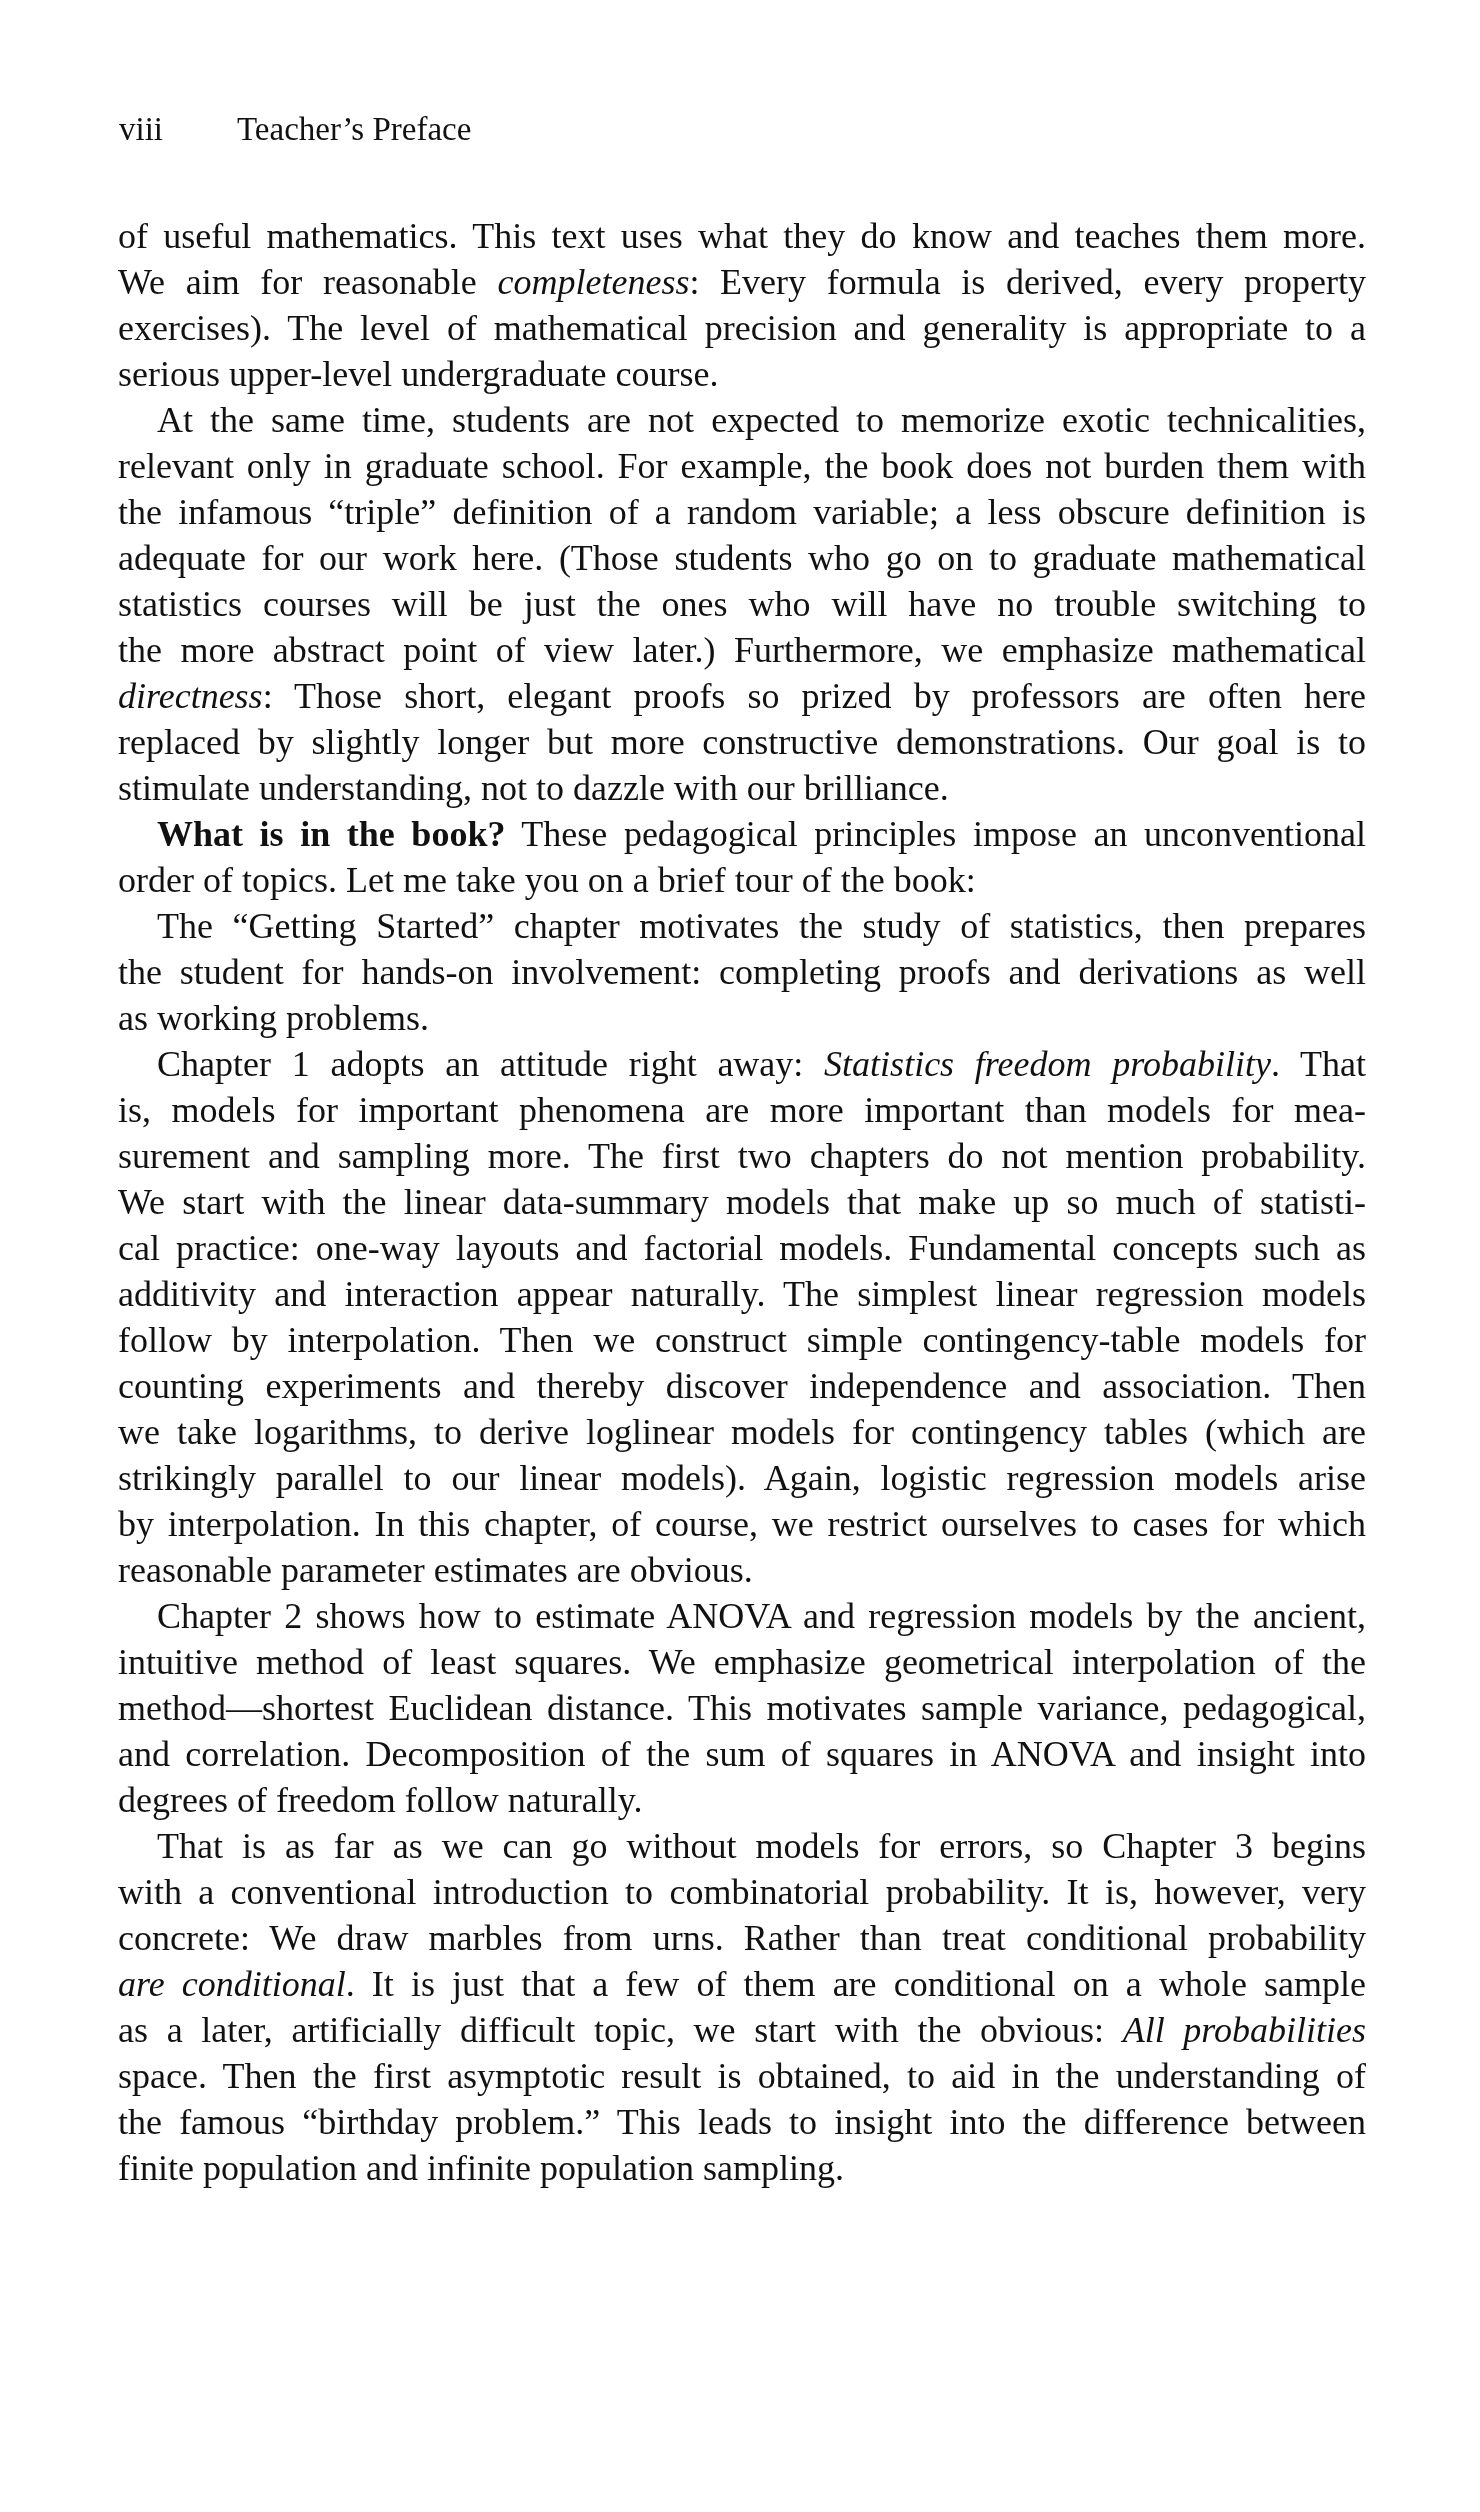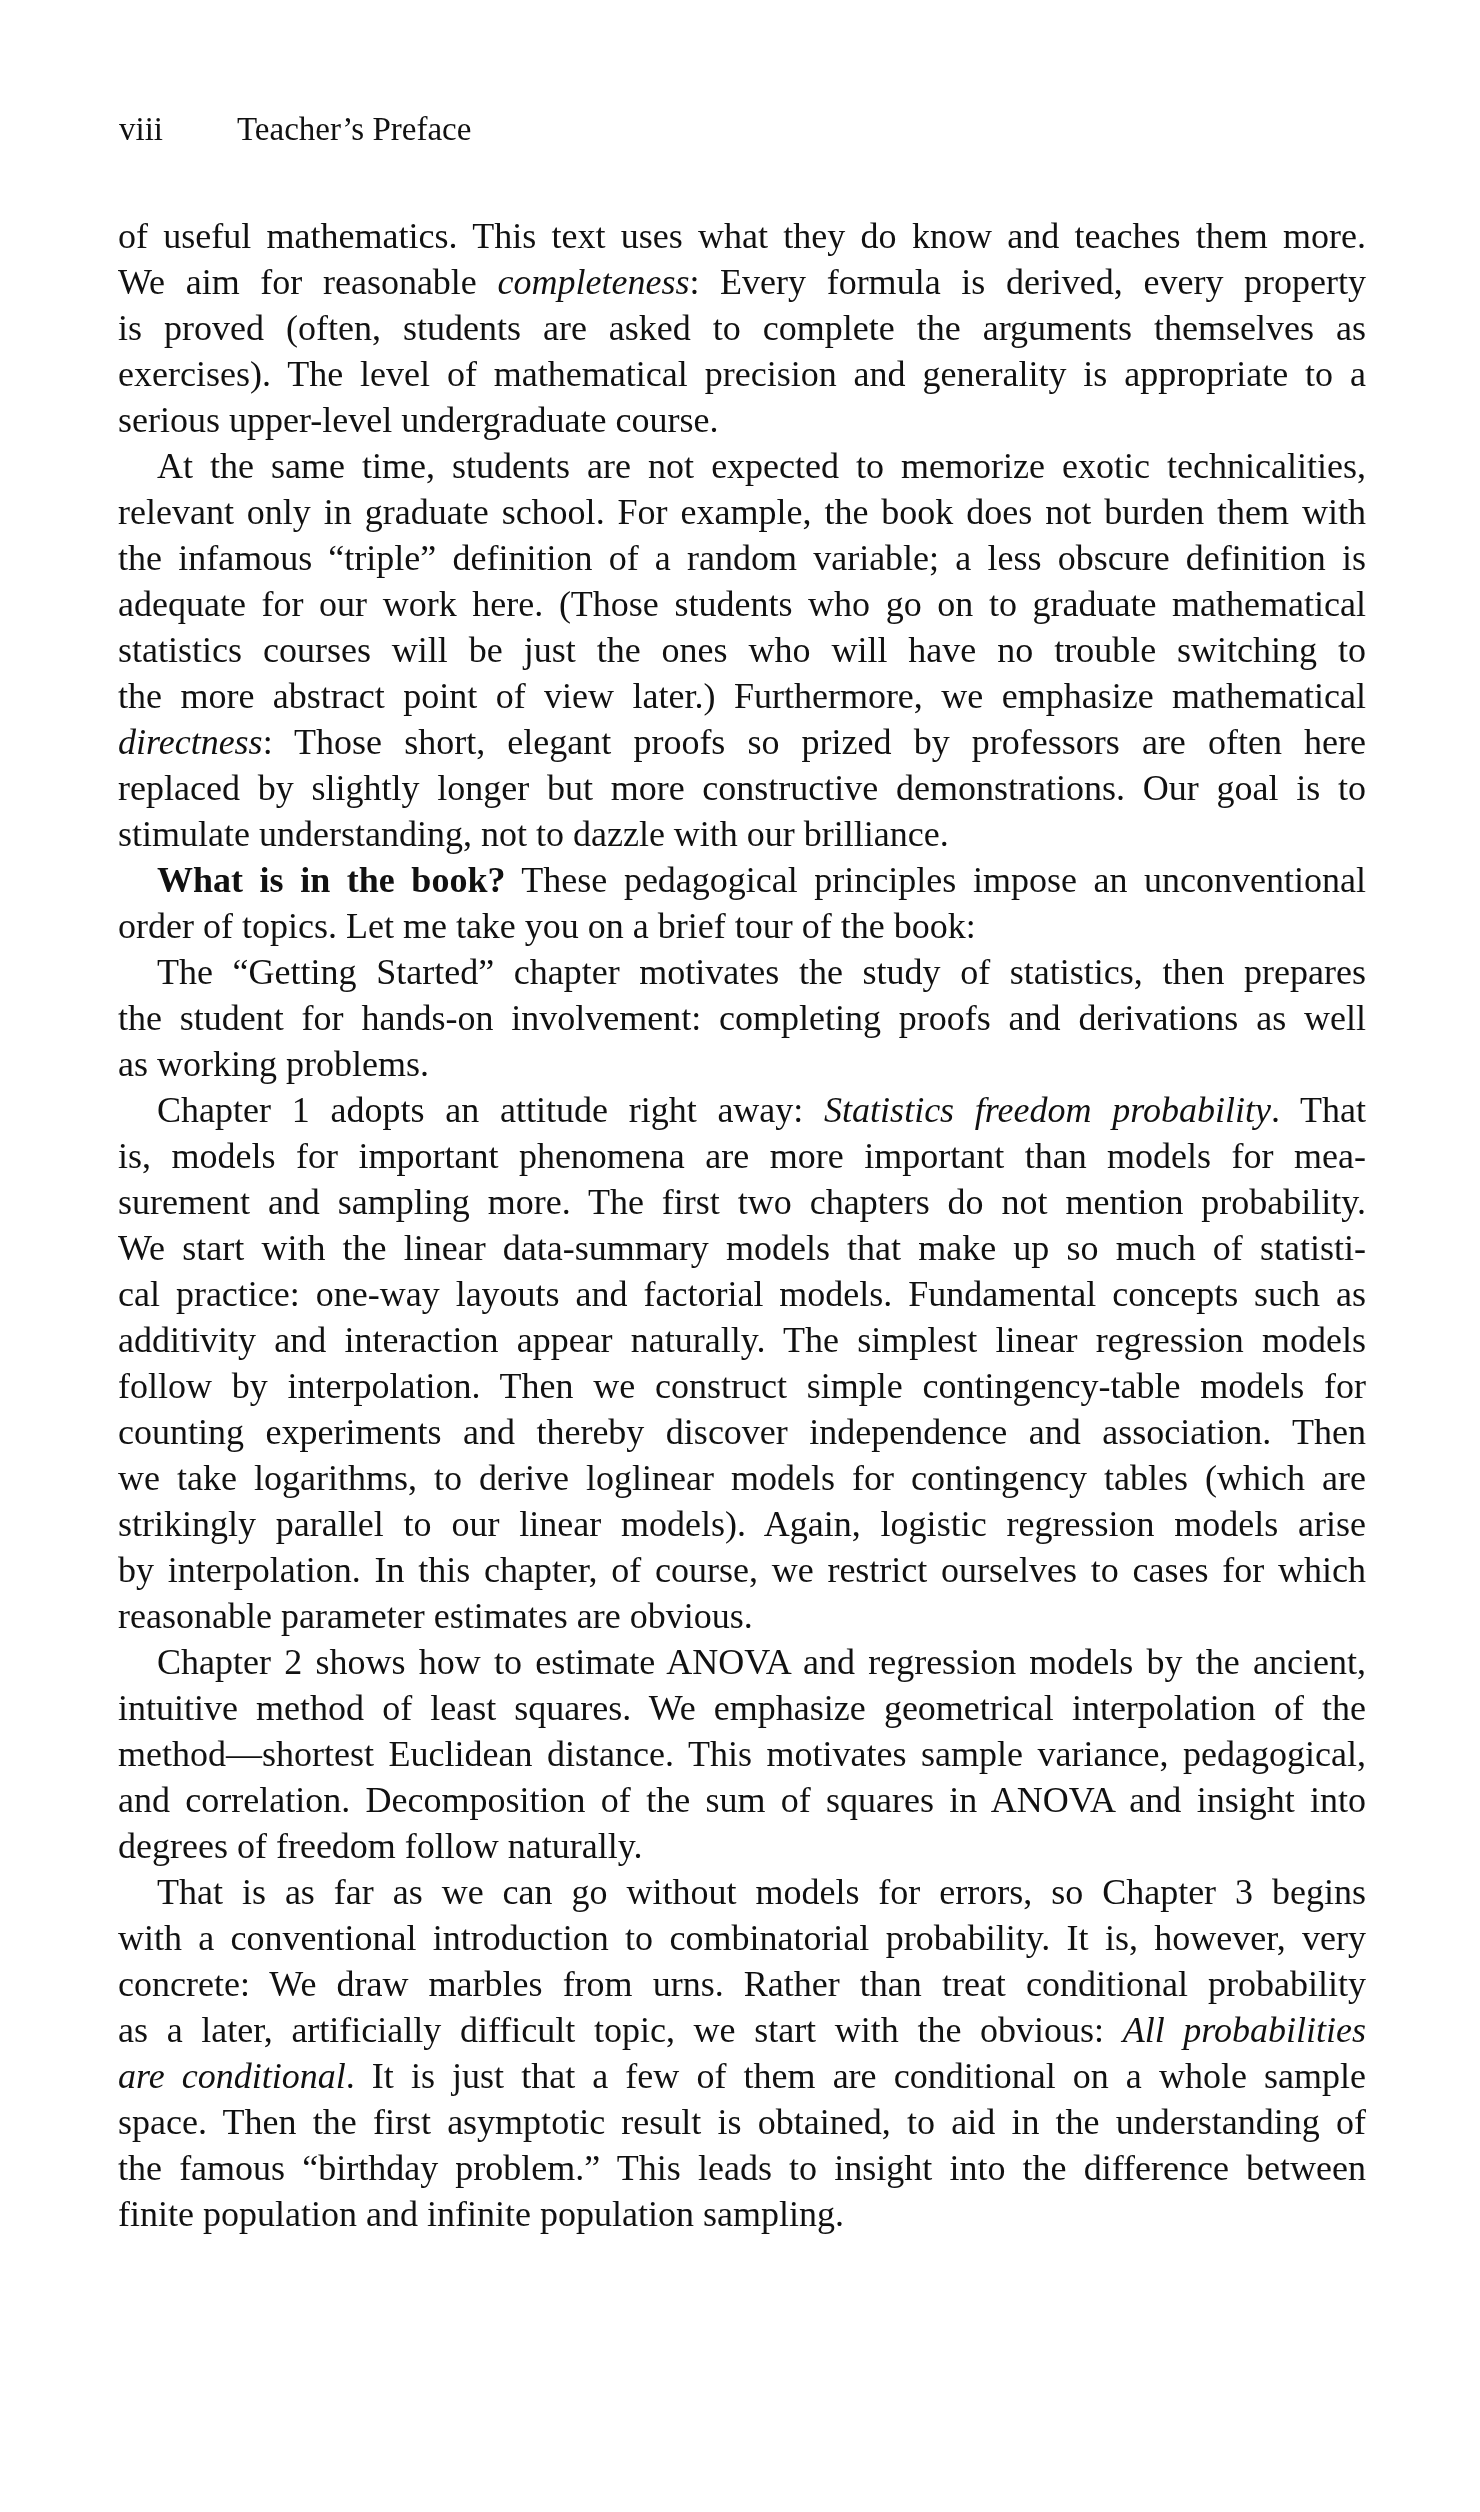--- a/index.html
+++ b/index.html
@@ -67,21 +67,20 @@
 
 <div class="page">
   <div class="running-head">
     <span class="folio">viii</span><span>Teacher’s Preface</span>
   </div>
 
   <div class="body-text" id="body-text">
       <div>
         <div class="line" style="white-space: nowrap;"><span>of useful mathematics. This text uses what they do know and teaches them more.</span></div>
         <div class="line" style="white-space: nowrap;"><span>We aim for reasonable </span><span class="seg-i">completeness</span><span>: Every formula is derived, every property</span></div>
-        <div class="line" style="white-space: nowrap;"><span>is proved (often, students are asked to complete the arguments themselves as</span></div>
         <div class="line" style="white-space: nowrap;"><span>exercises). The level of mathematical precision and generality is appropriate to a</span></div>
         <div class="line last" style="white-space: nowrap;"><span>serious upper-level undergraduate course.</span></div>
       </div>
       <div>
         <div class="line indent" style="white-space: nowrap;"><span>At the same time, students are not expected to memorize exotic technicalities,</span></div>
         <div class="line" style="white-space: nowrap;"><span>relevant only in graduate school. For example, the book does not burden them with</span></div>
         <div class="line" style="white-space: nowrap;"><span>the infamous “triple” definition of a random variable; a less obscure definition is</span></div>
         <div class="line" style="white-space: nowrap;"><span>adequate for our work here. (Those students who go on to graduate mathematical</span></div>
         <div class="line" style="white-space: nowrap;"><span>statistics courses will be just the ones who will have no trouble switching to</span></div>
         <div class="line" style="white-space: nowrap;"><span>the more abstract point of view later.) Furthermore, we emphasize mathematical</span></div>
@@ -116,21 +115,21 @@
         <div class="line indent" style="white-space: nowrap;"><span>Chapter 2 shows how to estimate ANOVA and regression models by the ancient,</span></div>
         <div class="line" style="white-space: nowrap;"><span>intuitive method of least squares. We emphasize geometrical interpolation of the</span></div>
         <div class="line" style="white-space: nowrap;"><span>method—shortest Euclidean distance. This motivates sample variance, pedagogical,</span></div>
         <div class="line" style="white-space: nowrap;"><span>and correlation. Decomposition of the sum of squares in ANOVA and insight into</span></div>
         <div class="line last" style="white-space: nowrap;"><span>degrees of freedom follow naturally.</span></div>
       </div>
       <div>
         <div class="line indent" style="white-space: nowrap;"><span>That is as far as we can go without models for errors, so Chapter 3 begins</span></div>
         <div class="line" style="white-space: nowrap;"><span>with a conventional introduction to combinatorial probability. It is, however, very</span></div>
         <div class="line" style="white-space: nowrap;"><span>concrete: We draw marbles from urns. Rather than treat conditional probability</span></div>
+        <div class="line" style="white-space: nowrap;"><span class="seg-i">are conditional</span><span>. It is just that a few of them are conditional on a whole sample</span></div>
         <div class="line" style="white-space: nowrap;"><span>as a later, artificially difficult topic, we start with the obvious: </span><span class="seg-i">All probabilities</span></div>
-        <div class="line" style="white-space: nowrap;"><span class="seg-i">are conditional</span><span>. It is just that a few of them are conditional on a whole sample</span></div>
         <div class="line" style="white-space: nowrap;"><span>space. Then the first asymptotic result is obtained, to aid in the understanding of</span></div>
         <div class="line" style="white-space: nowrap;"><span>the famous “birthday problem.” This leads to insight into the difference between</span></div>
         <div class="line last" style="white-space: nowrap;"><span>finite population and infinite population sampling.</span></div>
       </div>
     </div>
 </div>
 
 
 </body></html>

